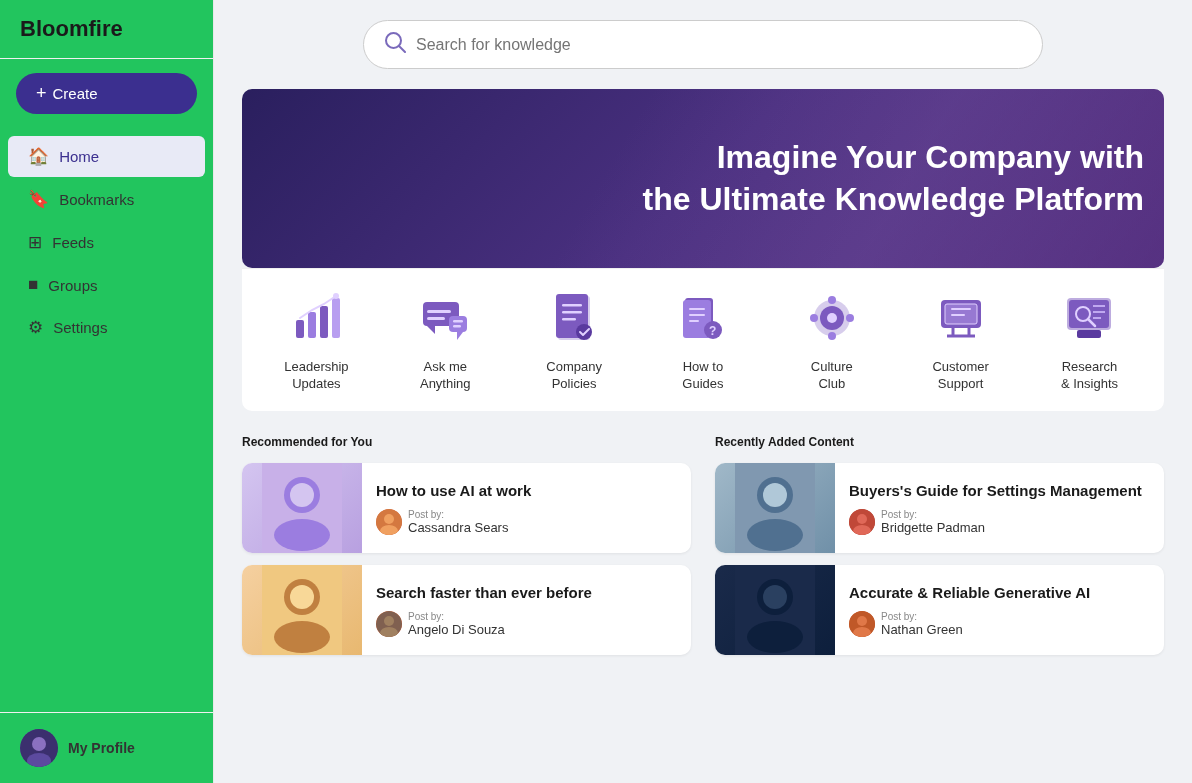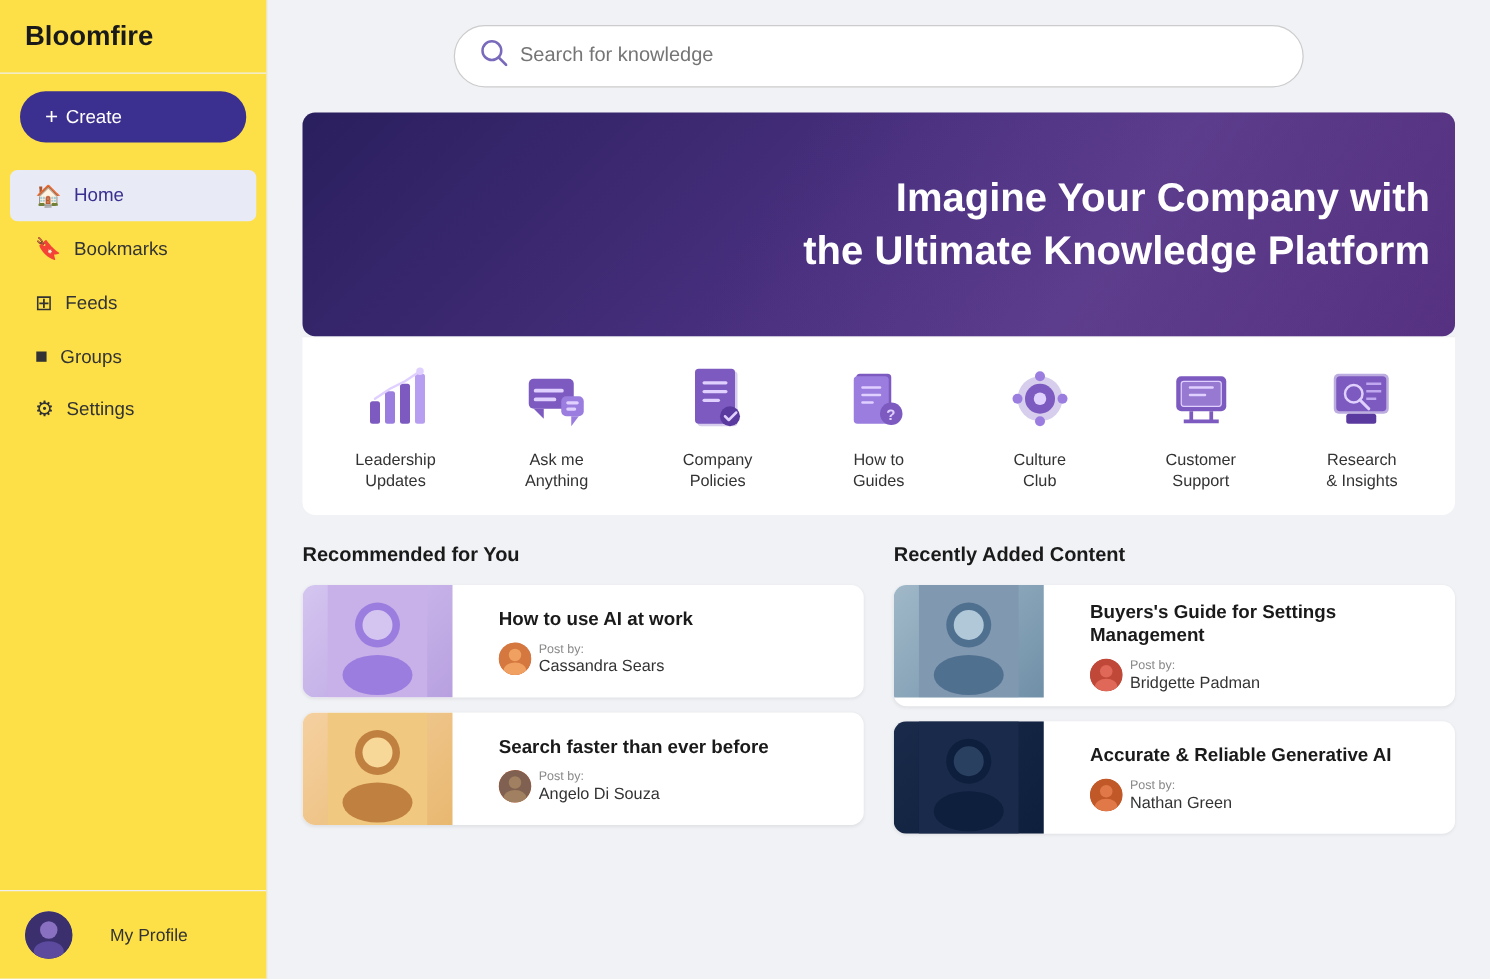--- a/index.html
+++ b/index.html
@@ -2,21 +2,21 @@
 <html><head>
   <meta charset="utf-8">
   <style>
     * { box-sizing: border-box; margin: 0; padding: 0; }
     body { font-family: -apple-system, BlinkMacSystemFont, 'Segoe UI', sans-serif; background: #f0f2f5; display: flex; height: 783px; overflow: hidden; }
 
     
     .sidebar {
       width: 214px;
       min-width: 214px;
-      background: #fde047;
+      background: #22c55e;
       display: flex;
       flex-direction: column;
       height: 100%;
       border-right: 1px solid #e8e8e8;
     }
     .sidebar-logo {
       padding: 16px 20px;
       font-size: 22px;
       font-weight: 700;
       color: #1a1a1a;
@@ -69,21 +69,21 @@
       border-radius: 50%;
       background: linear-gradient(135deg, #5c4a9f, #2d4a6e);
       display: flex;
       align-items: center;
       justify-content: center;
       color: #fff;
       font-size: 15px;
       font-weight: 600;
       overflow: hidden;
     }
-    .my-profile-label { font-size: 14px; color: #333; font-weight: 400; margin-left: 20px; }
+    .my-profile-label { font-size: 14px; color: #333; font-weight: 700; }
 
     
     .main {
       flex: 1;
       overflow-y: auto;
       background: #f0f2f5;
       padding: 20px 28px 28px;
     }
 
     
@@ -162,34 +162,33 @@
     .cat-icon svg { width: 56px; height: 56px; }
     .cat-label { font-size: 13px; color: #333; font-weight: 500; line-height: 1.3; }
 
     
     .content-sections {
       display: grid;
       grid-template-columns: 1fr 1fr;
       gap: 24px;
     }
     .section-title {
-      font-size: 16px;
+      font-size: 12px;
       font-weight: 600;
       color: #1a1a1a;
       margin-bottom: 14px;
     }
     .card {
       background: #fff;
       border-radius: 10px;
       margin-bottom: 12px;
       overflow: hidden;
       display: flex;
       cursor: pointer;
       box-shadow: 0 1px 3px rgba(0,0,0,0.07);
-      gap: 23px;
     }
     .card-thumbnail {
       width: 120px;
       min-width: 120px;
       height: 90px;
       background: #ccc;
       overflow: hidden;
       position: relative;
     }
     

